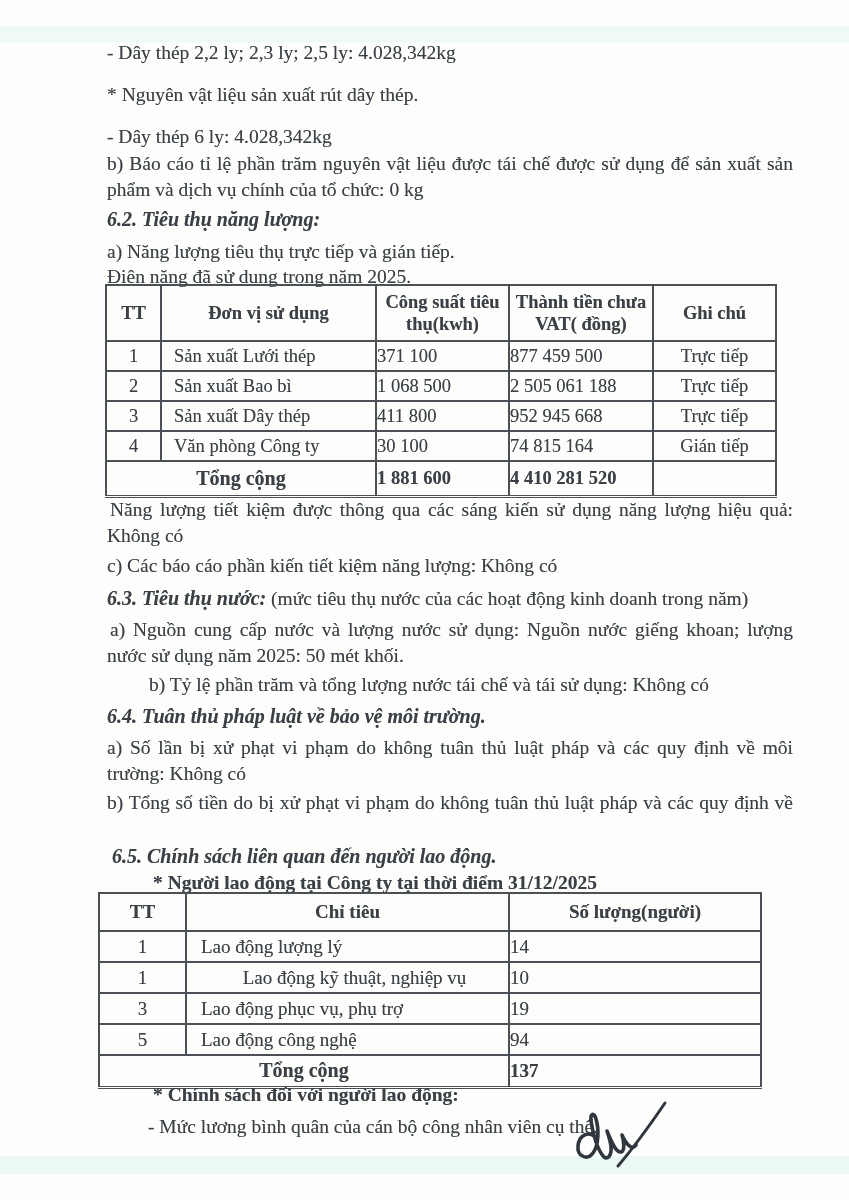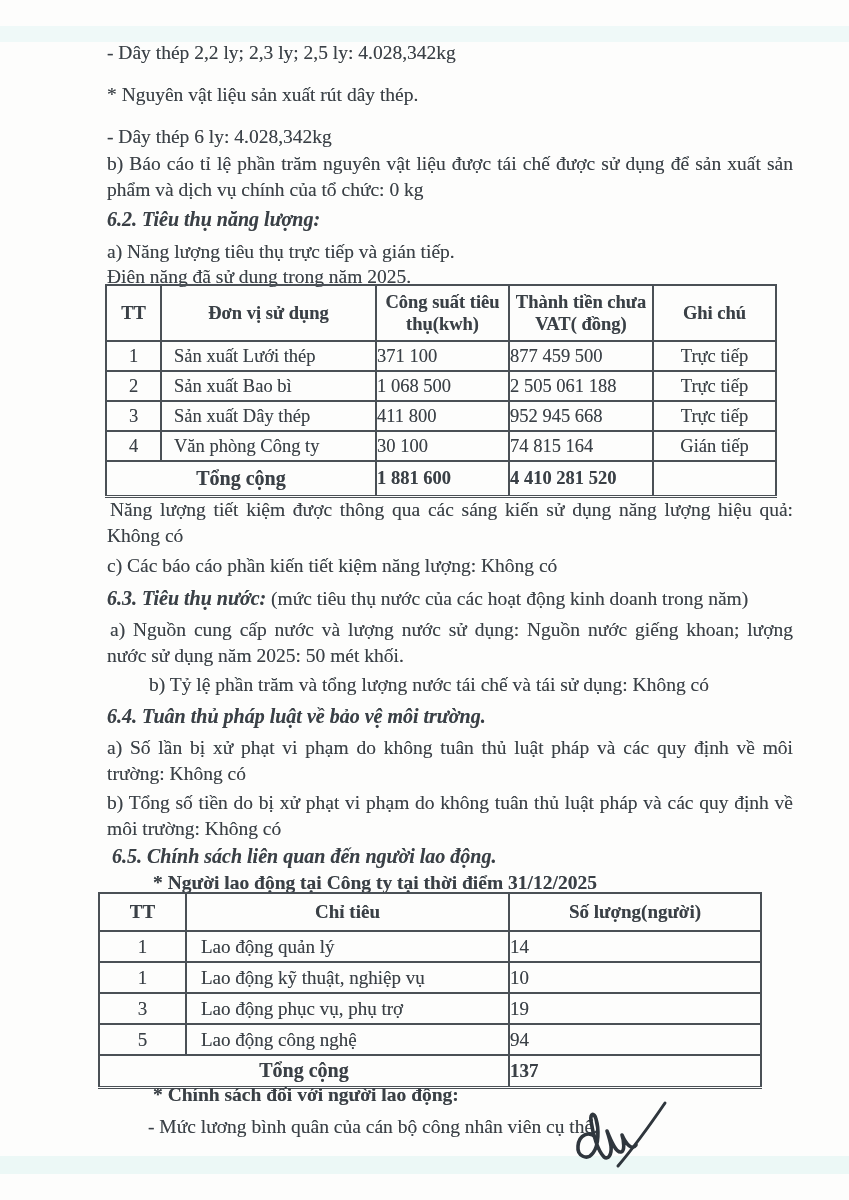--- a/index.html
+++ b/index.html
@@ -116,46 +116,45 @@
   </div>
   <div class="blk" style="left:107px; top:672px;margin-left:42px;">b) Tỷ lệ phần trăm và tổng lượng nước tái chế và tái sử dụng: Không có</div>
 
   <div class="blk h-sec" style="left:107px; top:703px;">6.4. Tuân thủ pháp luật về bảo vệ môi trường.</div>
   <div class="blk" style="left:107px; top:735px;">
     <div class="jline">a) Số lần bị xử phạt vi phạm do không tuân thủ luật pháp và các quy định về môi</div>
     <div>trường: Không có</div>
   </div>
   <div class="blk" style="left:107px; top:790px;">
     <div class="jline">b) Tổng số tiền do bị xử phạt vi phạm do không tuân thủ luật pháp và các quy định về</div>
-    <div>môi trường: Không có</div>
   </div>
 
   <div class="blk h-sec" style="left:112px; top:843px;">6.5. Chính sách liên quan đến người lao động.</div>
   <div class="blk h-star" style="left:153px; top:870px;">* Người lao động tại Công ty tại thời điểm 31/12/2025</div>
 
   <table class="t2" style="position:absolute; left:98px; top:892px; width:662px;">
     <colgroup>
       <col style="width:87px;">
         <col style="width:323px;">
         <col style="width:252px;">
     </colgroup>
     <tbody>
         <tr style="height:38px;">
       <th>TT</th>
       <th>Chỉ tiêu</th>
       <th>Số lượng(người)</th>
     </tr>
     <tr style="height:31px;">
       <td class="c">1</td>
-      <td class="l" style="padding-left:14px;">Lao động quản lý</td>
+      <td class="l" style="padding-left:14px;">Lao động lượng lý</td>
       <td class="r" style="padding-right:22px;">14</td>
     </tr>
     <tr style="height:31px;">
       <td class="c">1</td>
-      <td class="l" style="padding-left:14px;">Lao động kỹ thuật, nghiệp vụ</td>
+      <td class="l" style="padding-left:14px;text-align:center;">Lao động kỹ thuật, nghiệp vụ</td>
       <td class="r" style="padding-right:16px;">10</td>
     </tr>
     <tr style="height:31px;">
       <td class="c">3</td>
       <td class="l" style="padding-left:14px;">Lao động phục vụ, phụ trợ</td>
       <td class="r" style="padding-right:22px;">19</td>
     </tr>
     <tr style="height:31px;">
       <td class="c">5</td>
       <td class="l" style="padding-left:14px;">Lao động công nghệ</td>

